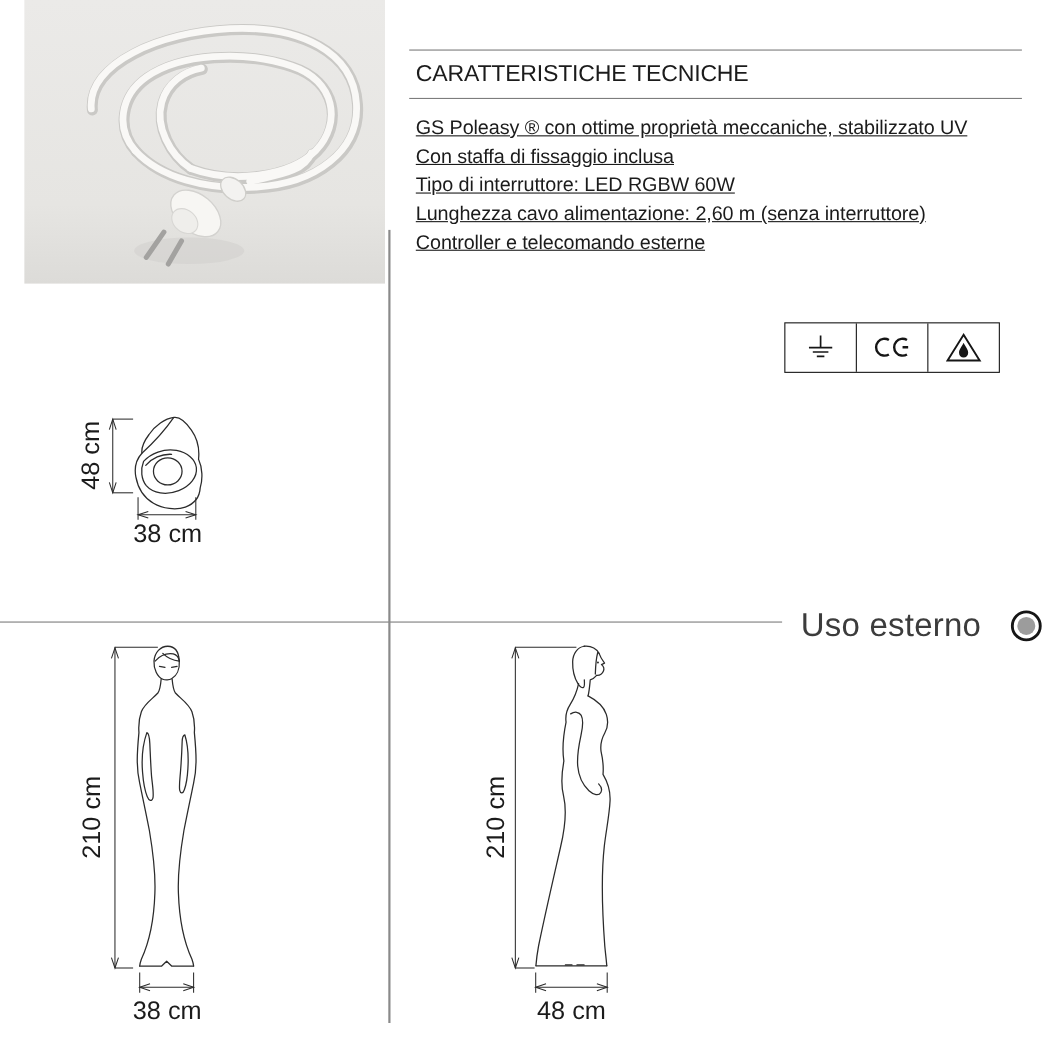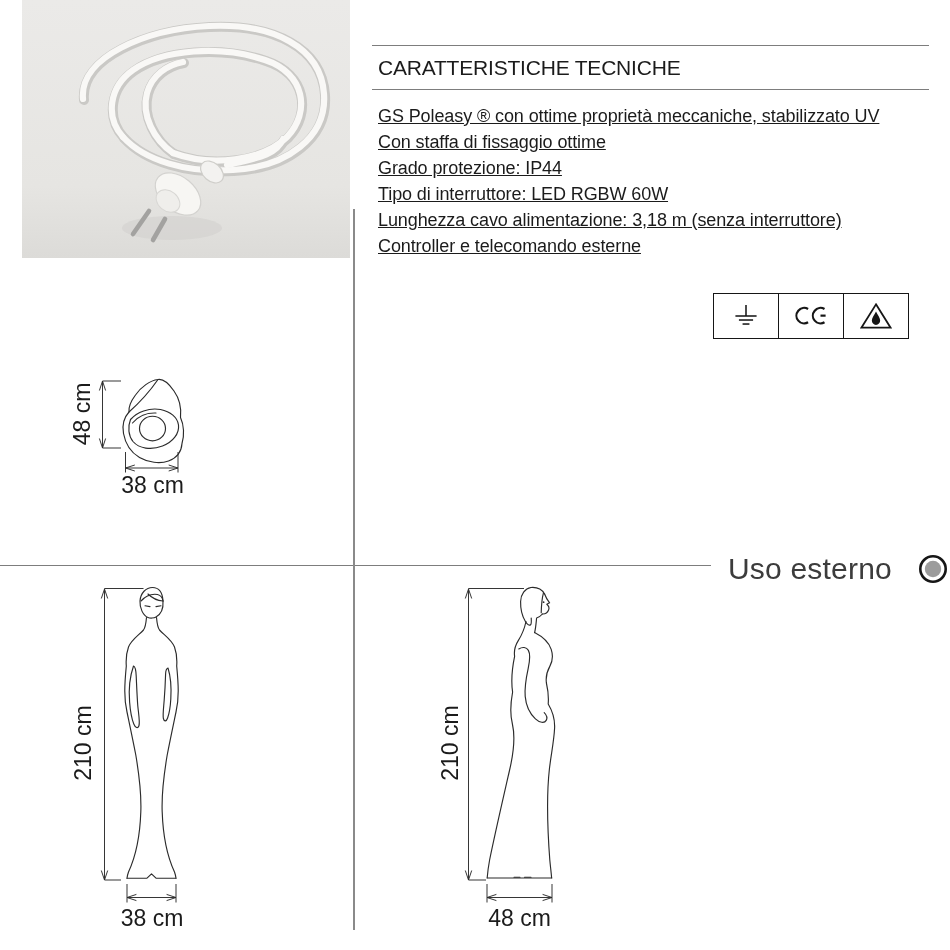--- a/index.html
+++ b/index.html
@@ -87,24 +87,23 @@
       </g>
     </svg>
   </div>
 
   <div class="abs specs">
     <hr class="rule">
     <h1>CARATTERISTICHE TECNICHE</h1>
     <hr class="rule">
     <div class="spec-lines">
       <div>GS Poleasy ® con ottime proprietà meccaniche, stabilizzato UV</div>
-      <div>Con staffa di fissaggio ottime</div>
-      <div>Grado protezione: IP44</div>
+      <div>Con staffa di fissaggio inclusa</div>
       <div>Tipo di interruttore: LED RGBW 60W</div>
-      <div>Lunghezza cavo alimentazione: 3,18 m (senza interruttore)</div>
+      <div>Lunghezza cavo alimentazione: 2,60 m (senza interruttore)</div>
       <div>Controller e telecomando esterne</div>
     </div>
   </div>
 
   <div class="abs cert-box">
     <div class="cert-cell">
       <svg width="46" height="36" viewBox="0 0 63 43">
         <g stroke="#161616" stroke-width="2.1" fill="none">
           <path d="M31.5,6.5 V21.5"></path>
           <path d="M17,21.5 H46"></path>

